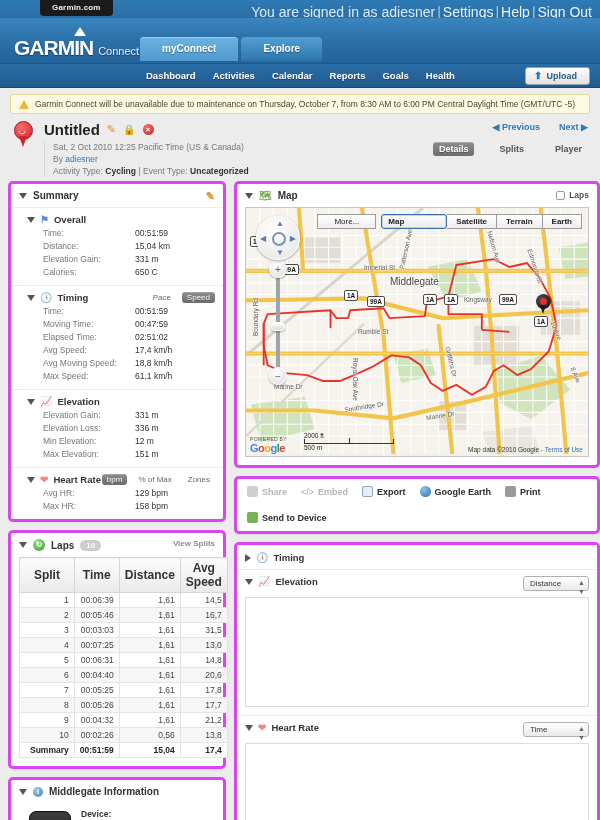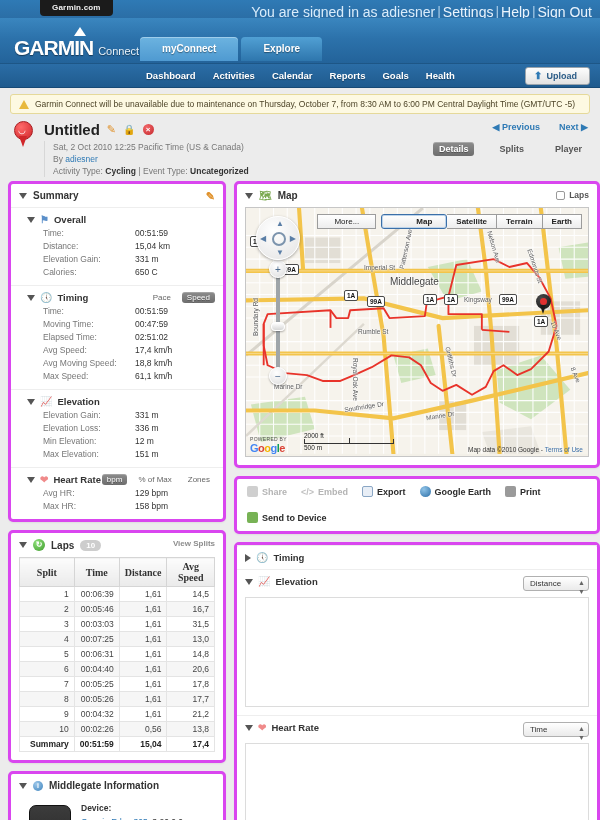--- a/index.html
+++ b/index.html
@@ -240,21 +240,21 @@
     background:#cdcdcd; color:#fff; font-weight:bold;
     font-size:8px; border-radius:8px; padding:1px 6px;
   }
   .link-sm { font-size:8px; color:#8d8d8d; text-decoration:none; cursor:pointer; }
 
   
   table.laps { width:calc(100% - 16px); margin:0 8px 8px 8px; border-collapse:collapse; font-size:8.5px; }
   table.laps th {
     background:linear-gradient(to bottom,#fcfcfc,#eaeaea);
     border:1px solid #d5d5d5;
-    padding:3px 5px; font-size:10px; color:#333; font-weight:bold;font-family:Liberation Serif, serif;
+    padding:3px 5px; font-size:12px; color:#333; font-weight:bold;
   }
   table.laps td {
     border:1px solid #e4e4e4;
     padding:2px 5px; text-align:right; color:#444;
   }
   table.laps tr.alt td { background:#f6f6f6; }
   table.laps tr.sum td { font-weight:bold; color:#222; background:#fff; }
   table.laps tr.sum td:first-child { text-align:left; padding-left:10px; }
 
   
@@ -290,21 +290,21 @@
     overflow:hidden;
   }
   .mapbg { position:absolute; inset:0; }
   .maptypes {
     position:absolute; right:6px; top:6px;
     display:flex; font-size:8px; z-index:6;
   }
   .mt {
     background:linear-gradient(to bottom,#fff,#ededed);
     border:1px solid #9c9c9c; border-left:none;
-    padding:2px 9px; color:#222; cursor:pointer; font-weight:bold;text-align:right;
+    padding:2px 9px; color:#222; cursor:pointer; font-weight:bold;
   }
   .mt:first-child { border-left:1px solid #9c9c9c; }
   .mt.sel { border:1px solid #3b6fa8; box-shadow:inset 0 0 0 1px #bdd4ea; }
   .mt.more { margin-right:5px; border-left:1px solid #9c9c9c; padding:2px 16px; font-weight:normal;}
   .panctl {
     position:absolute; left:10px; top:8px; width:44px;height:44px;
     border-radius:50%;
     background:radial-gradient(circle at 40% 32%,#ffffff,#e3e3e3);
     border:1px solid #fff;
     box-shadow:0 1px 3px rgba(0,0,0,.35);

